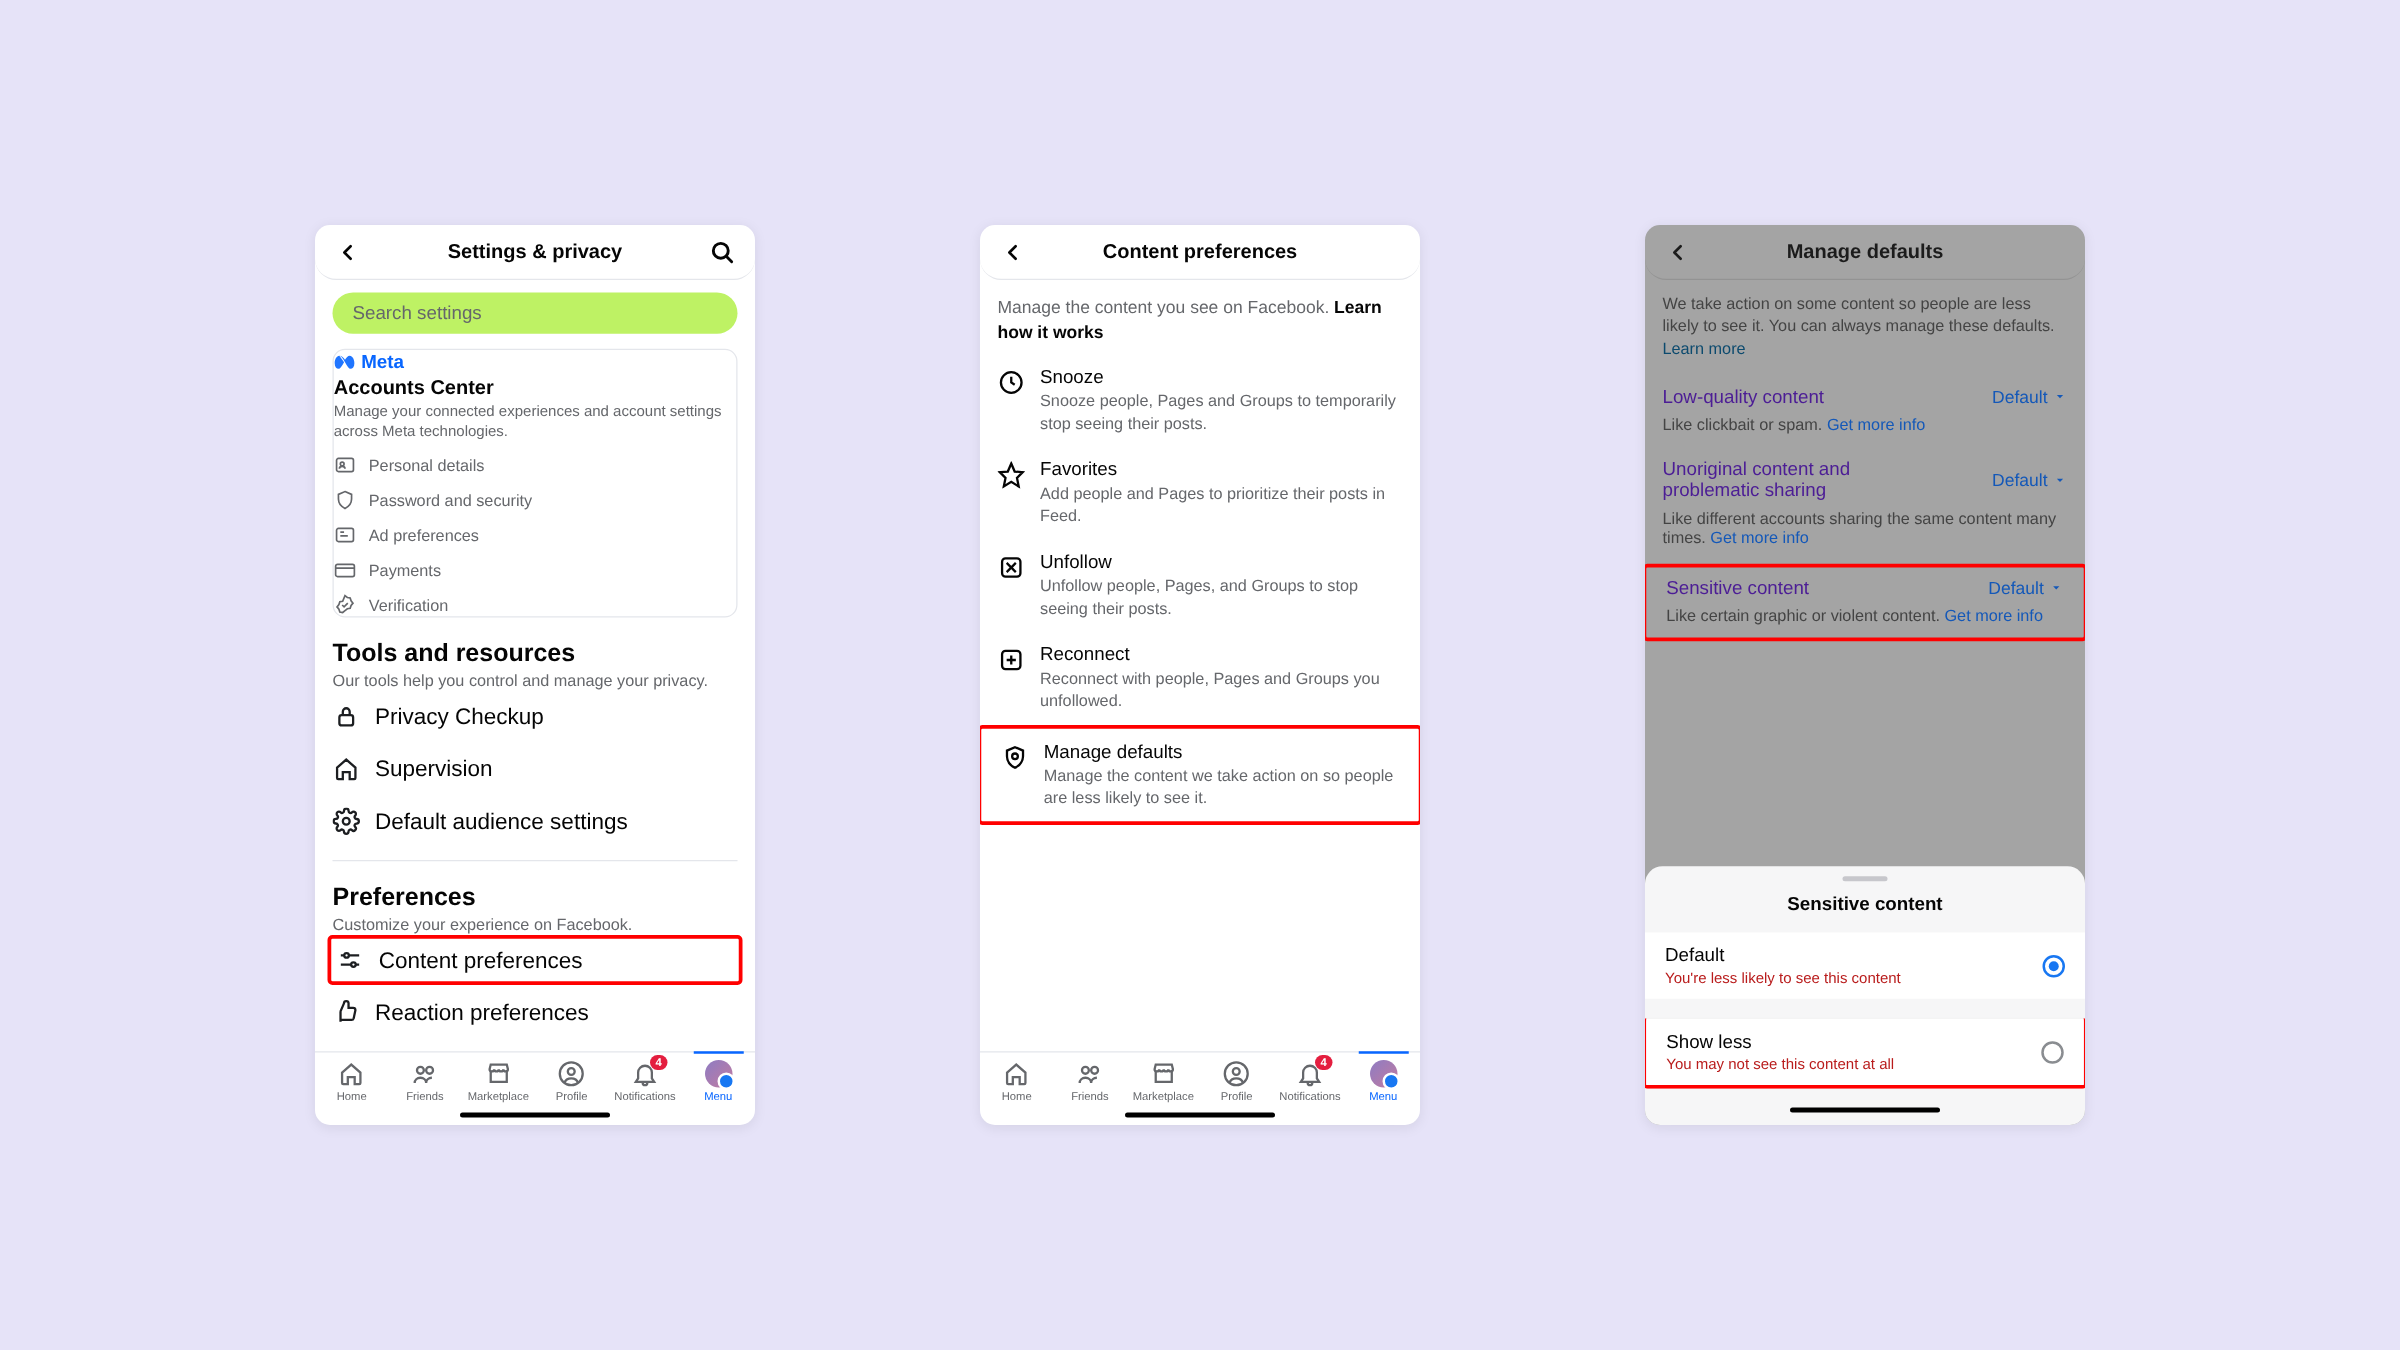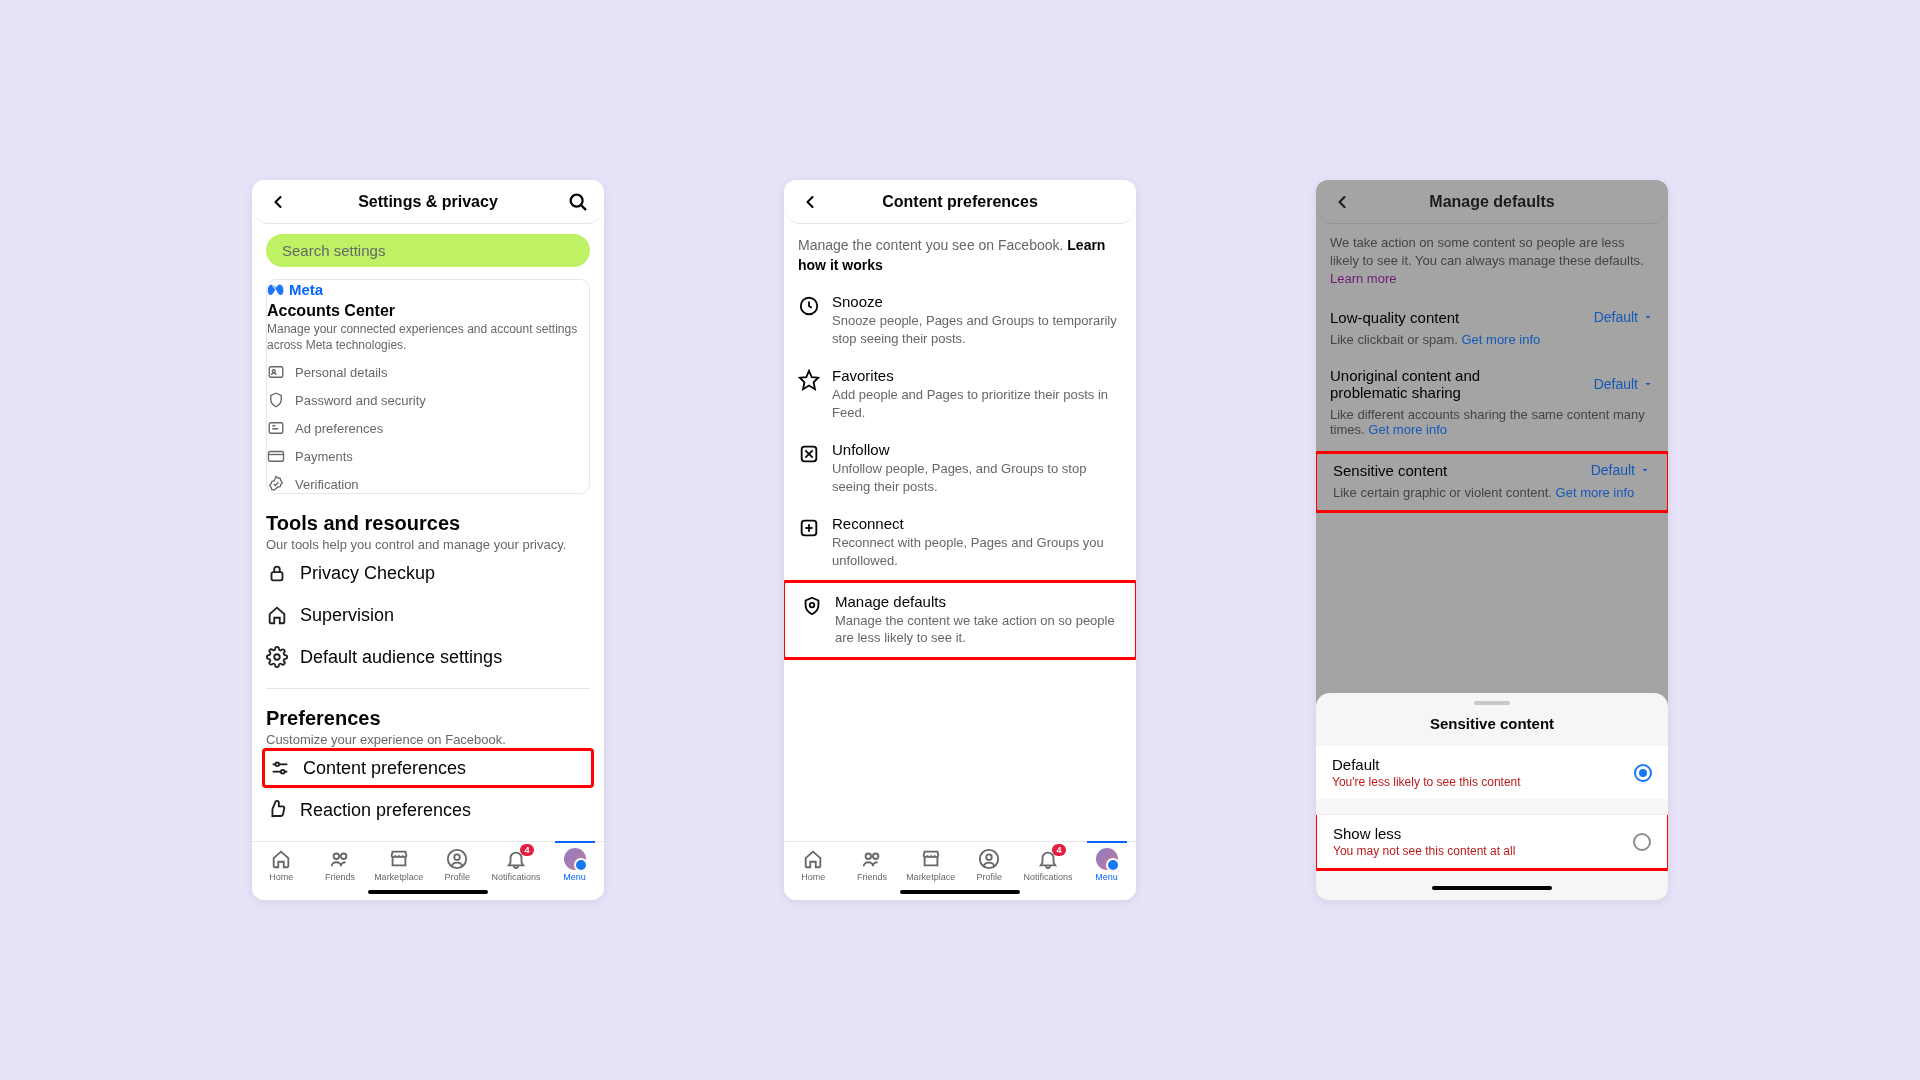--- a/index.html
+++ b/index.html
@@ -36,24 +36,24 @@
   .intro-text { padding: 12px 14px 0; font-size: 14px; color: #65676b; line-height: 1.4; }
   .intro-text .link { color: #050505; font-weight: 600; }
   .cp-list { padding: 8px 14px 0; }
   .cp-item { display: flex; gap: 12px; padding: 10px 0; align-items: flex-start; }
   .cp-icon { width: 22px; height: 22px; color: #050505; flex-shrink: 0; margin-top: 2px; }
   .cp-title { font-size: 15px; font-weight: 500; color: #050505; }
   .cp-sub { font-size: 13px; color: #65676b; line-height: 1.35; margin-top: 2px; }
   .cp-highlight { border: 3px solid #ff0000; border-radius: 4px; margin: 0 -16px; padding: 10px 16px !important; }
   .s3-body { position: relative; padding: 10px 14px 0; flex: 1; }
   .s3-intro { font-size: 13px; color: #444; line-height: 1.4; }
-  .s3-intro .lm { color: #701a75; font-weight: 500; }
+  .s3-intro .lm { color: #0c4a6e; font-weight: 500; }
   .s3-row { margin-top: 20px; }
   .s3-row-top { display: flex; justify-content: space-between; align-items: center; }
-  .s3-label { font-size: 15px; font-weight: 500; color: #000000; max-width: 180px; }
+  .s3-label { font-size: 15px; font-weight: 500; color: #4c1d95; max-width: 180px; }
   .s3-sel { display: flex; align-items: center; gap: 4px; color: #1458b8; font-size: 14px; font-weight: 500; }
   .s3-desc { font-size: 13px; color: #444; margin-top: 6px; }
   .s3-desc .gmi { color: #1458b8; font-weight: 500; }
   .s3-highlight { border: 3px solid #ff0000; border-radius: 4px; margin: 14px -16px 0; padding: 8px 16px 10px !important; }
   .sheet { position: absolute; bottom: 0; left: 0; right: 0; background: #f6f6f7; border-top-left-radius: 14px; border-top-right-radius: 14px; padding: 8px 0 10px; }
   .sheet-handle { width: 36px; height: 4px; background: #c7c7cc; border-radius: 3px; margin: 0 auto 10px; }
   .sheet-title { text-align: center; font-size: 15px; font-weight: 600; color: #050505; margin-bottom: 14px; }
   .opt-wrap-hl { border: 3px solid #ff0000; border-radius: 4px; margin: 15px -2px; }
   .opt { display: flex; justify-content: space-between; align-items: center; padding: 10px 16px; background: #fff; }
   .opt + .opt, .opt-wrap-hl + .opt, .opt + .opt-wrap-hl { border-top: 1px solid #eee; }

